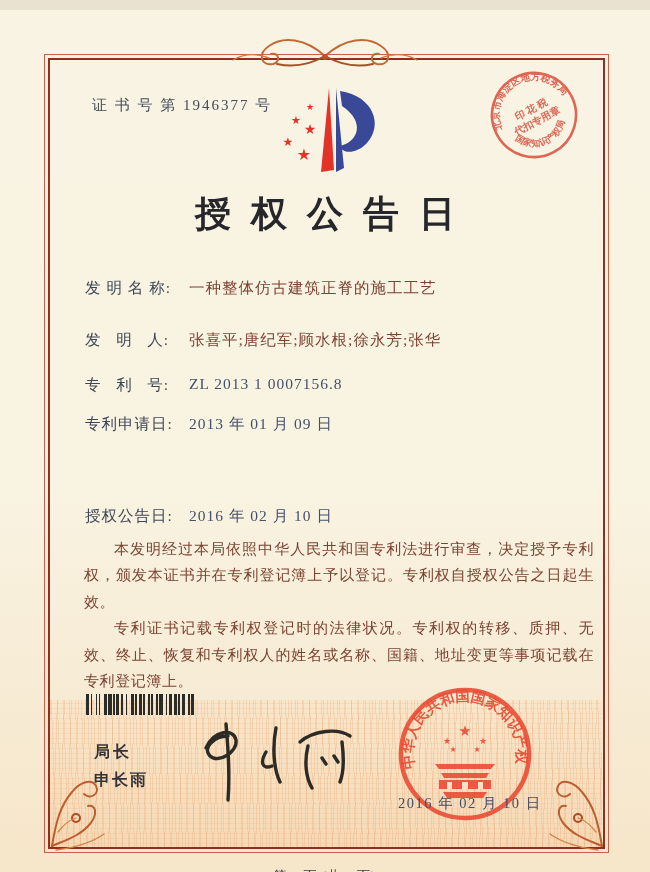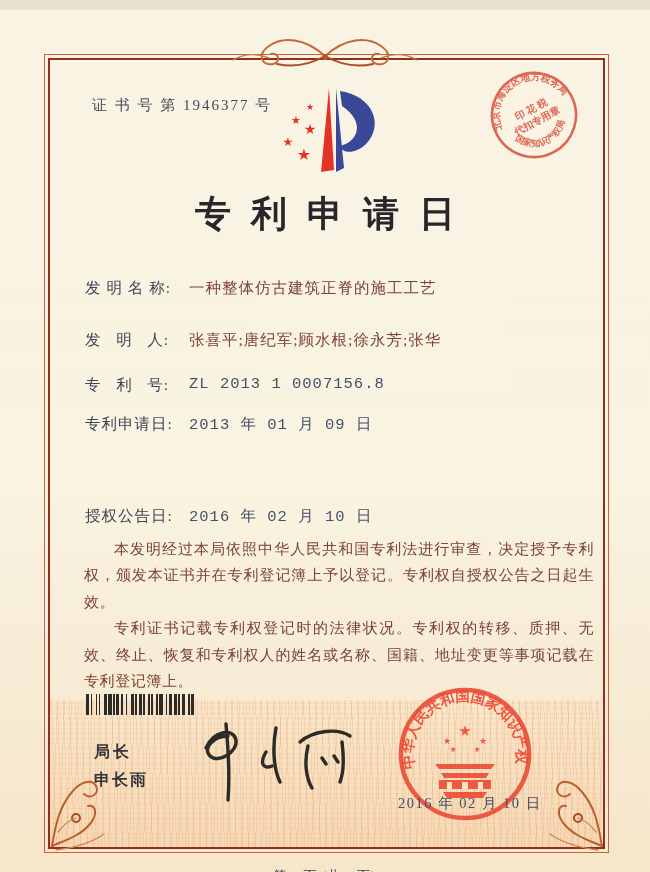--- a/index.html
+++ b/index.html
@@ -20,21 +20,21 @@
   .frame-outer{position:absolute;left:44px;top:44px;right:41px;bottom:29px;border:1px solid #c9604a;}
   .frame-inner{position:absolute;left:48px;top:48px;right:45px;bottom:33px;border:2px solid #8e2f1f;}
   .cert-no{position:absolute;left:92px;top:86px;font-size:15px;letter-spacing:2px;color:#454d5a;}
   .logo{position:absolute;left:270px;top:68px;}
   .tax-stamp{position:absolute;left:484px;top:55px;opacity:.85;}
   .title{position:absolute;left:0;right:0;top:180px;text-align:center;font-size:36px;font-weight:bold;
          color:#27272b;letter-spacing:20px;text-indent:20px;}
   .field{position:absolute;left:85px;right:55px;display:flex;font-size:15.5px;}
   .field .lbl{flex:0 0 104px;color:#3e4656;letter-spacing:1px;white-space:pre;}
   .field .val{color:#7d4234;letter-spacing:1px;}
-  .field .val.num{color:#44506b;font-family:Liberation Mono, monospace;}
+  .field .val.num{color:#44506b;}
   .f1{top:268px}.f2{top:320px}.f3{top:365px}.f4{top:404px}.f5{top:451px}.f6{top:496px}
   .body-text{position:absolute;left:84px;right:56px;top:526px;color:#7c4233;font-size:15px;
              line-height:1.76;letter-spacing:.6px;text-align:justify;}
   .body-text p{margin:0;text-indent:2em;}
   .barcode{position:absolute;left:86px;top:684px;height:21px;display:flex;align-items:stretch;}
   .barcode span{display:block;height:100%;}
   .barcode .b{background:#2b2b28;}
   .director-label{position:absolute;left:94px;top:732px;font-size:16px;color:#33333a;font-weight:bold;letter-spacing:3px;}
   .director-name{position:absolute;left:94px;top:760px;font-size:16px;color:#33333a;font-weight:bold;letter-spacing:2px;}
   .signature{position:absolute;left:188px;top:708px;}
@@ -109,21 +109,21 @@
         <textPath href="#taxTop" startOffset="2%">北京市海淀区地方税务局</textPath>
       </text>
       <text font-size="9" fill="#d94f3d" font-weight="bold">
         <textPath href="#taxBot" startOffset="6%">国家知识产权局</textPath>
       </text>
       <text x="50" y="47" font-size="10" fill="#d94f3d" font-weight="bold" text-anchor="middle">印 花 税</text>
       <text x="50" y="60" font-size="10" fill="#d94f3d" font-weight="bold" text-anchor="middle">代扣专用章</text>
     </g>
   </svg>
 
-  <div class="title">专利申请日</div>
+  <div class="title">授权公告日</div>
 
   <div class="field f2">
     <span class="lbl">发   明   人:</span>
     <span class="val">张喜平;唐纪军;顾水根;徐永芳;张华</span>
   </div>
   <div class="field f1">
     <span class="lbl">发 明 名 称:</span>
     <span class="val">一种整体仿古建筑正脊的施工工艺</span>
   </div>
   <div class="field f3">

